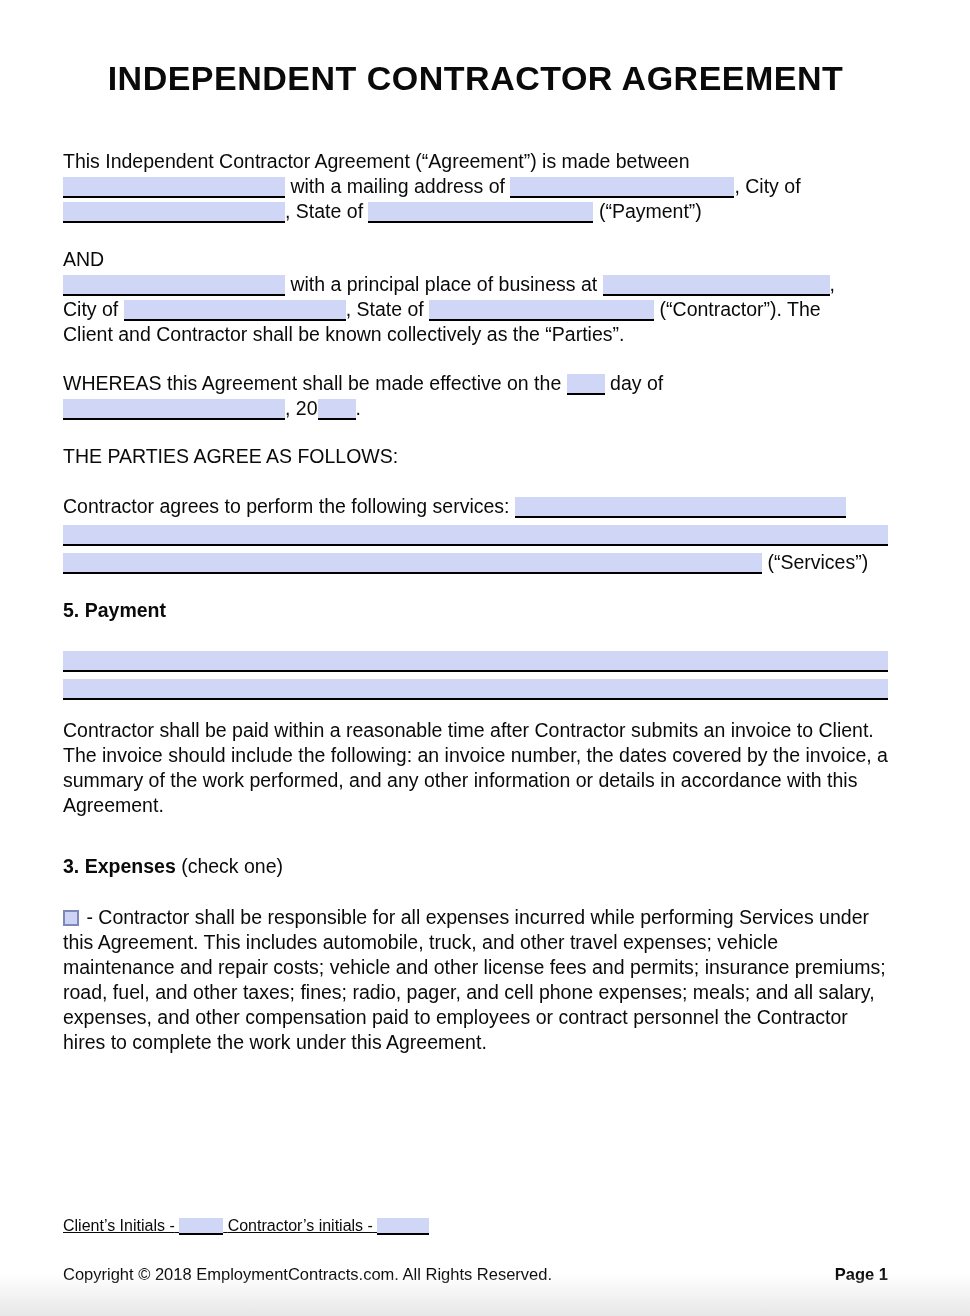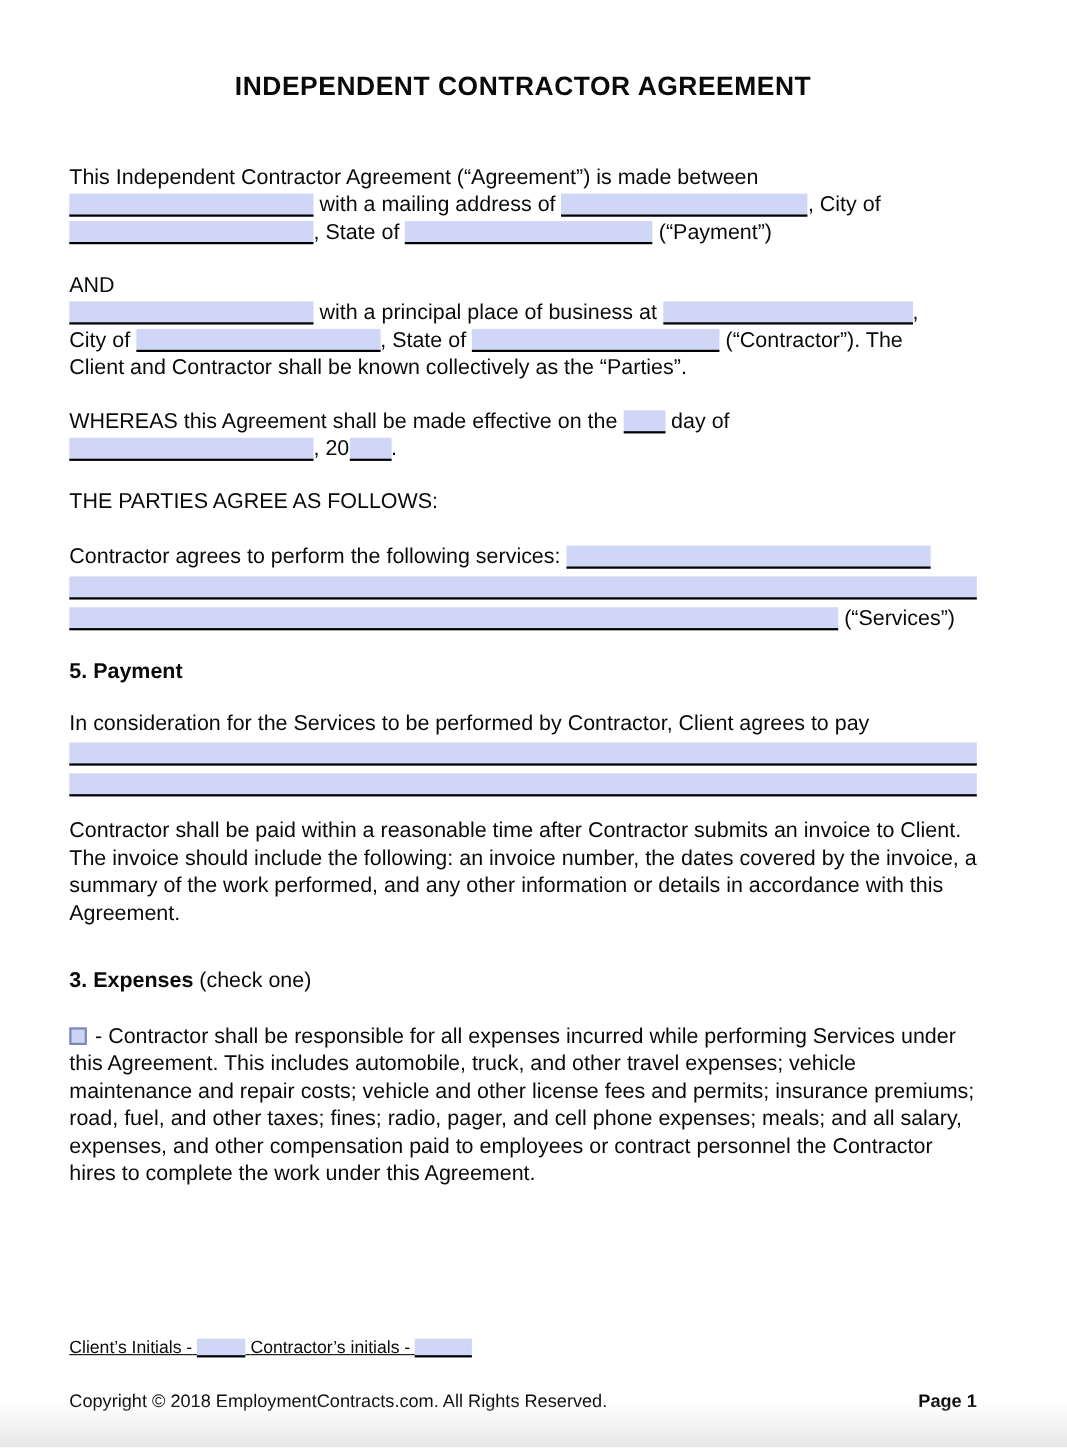--- a/index.html
+++ b/index.html
@@ -13,21 +13,21 @@
     font-size:19.5px;
     color:#0a0a0a;
   }
   .content {
     position:absolute; left:63px; top:0; width:825px;
   }
   .doc-title {
     margin-top:60px;
     text-align:center;
     font-weight:bold;
-    font-size:24px;
+    font-size:34px;
     line-height:37px;
     letter-spacing:0.5px;
   }
   .para { line-height:25px; }
   .line { height:25px; line-height:25px; white-space:nowrap; }
   .line.tall { height:28px; line-height:28px; }
   .blank {
     display:inline-block;
     height:21px;
     background:#d0d6f6;
@@ -111,21 +111,20 @@
 
     <div class="para m-services">
       <div class="line tall"><span>Contractor agrees to perform the following services:</span> <span class="blank w331"></span></div>
       <div class="line tall"><span class="blank wfull"></span></div>
       <div class="line tall"><span class="blank w699"></span> <span>(“Services”)</span></div>
     </div>
 
     <div class="heading m-h2">5. Payment</div>
 
     <div class="para m-payment">
-      <div class="line"><span>In consideration for the Services to be performed by Contractor, Client agrees to pay</span></div>
       <div class="line tall"><span class="blank wfull"></span></div>
       <div class="line tall"><span class="blank wfull"></span></div>
     </div>
 
     <div class="para m-invoice">Contractor shall be paid within a reasonable time after Contractor submits an invoice to Client. The invoice should include the following: an invoice number, the dates covered by the invoice, a summary of the work performed, and any other information or details in accordance with this Agreement.</div>
 
     <div class="m-h3"><span class="heading">3. Expenses</span> <span>(check one)</span></div>
 
     <div class="para m-expenses"><span class="checkbox"></span> <span>- Contractor shall be responsible for all expenses incurred while performing Services under this Agreement. This includes automobile, truck, and other travel expenses; vehicle maintenance and repair costs; vehicle and other license fees and permits; insurance premiums; road, fuel, and other taxes; fines; radio, pager, and cell phone expenses; meals; and all salary, expenses, and other compensation paid to employees or contract personnel the Contractor hires to complete the work under this Agreement.</span></div>
 

